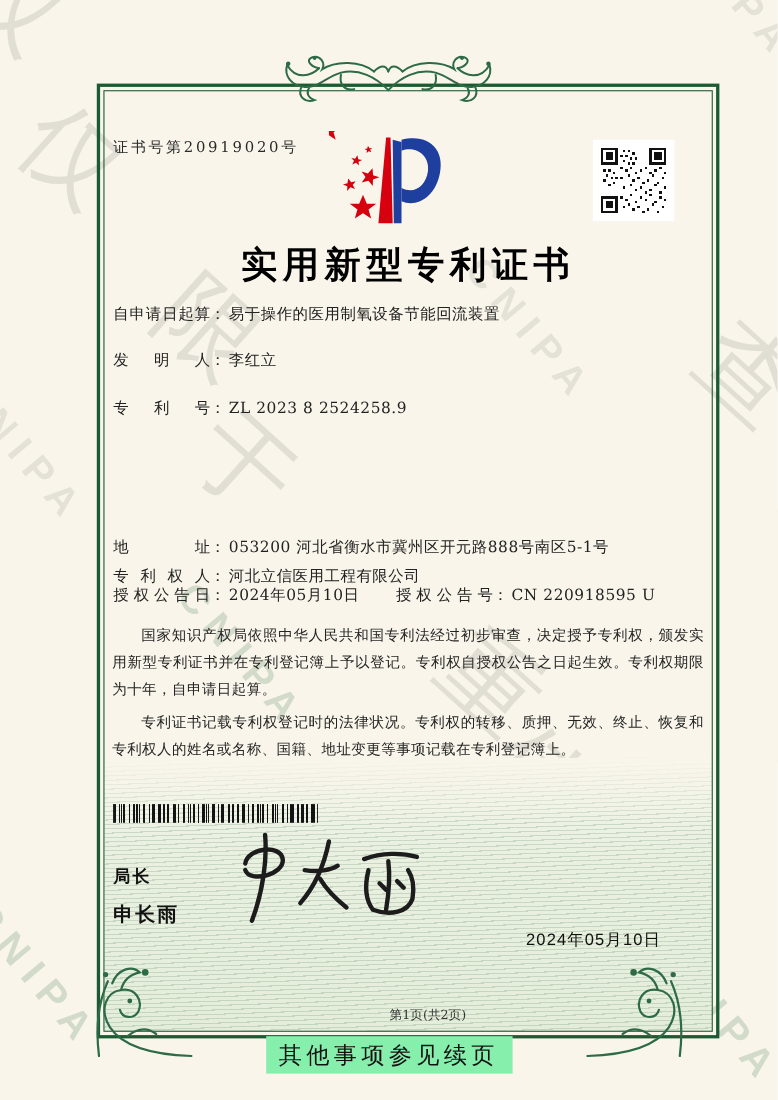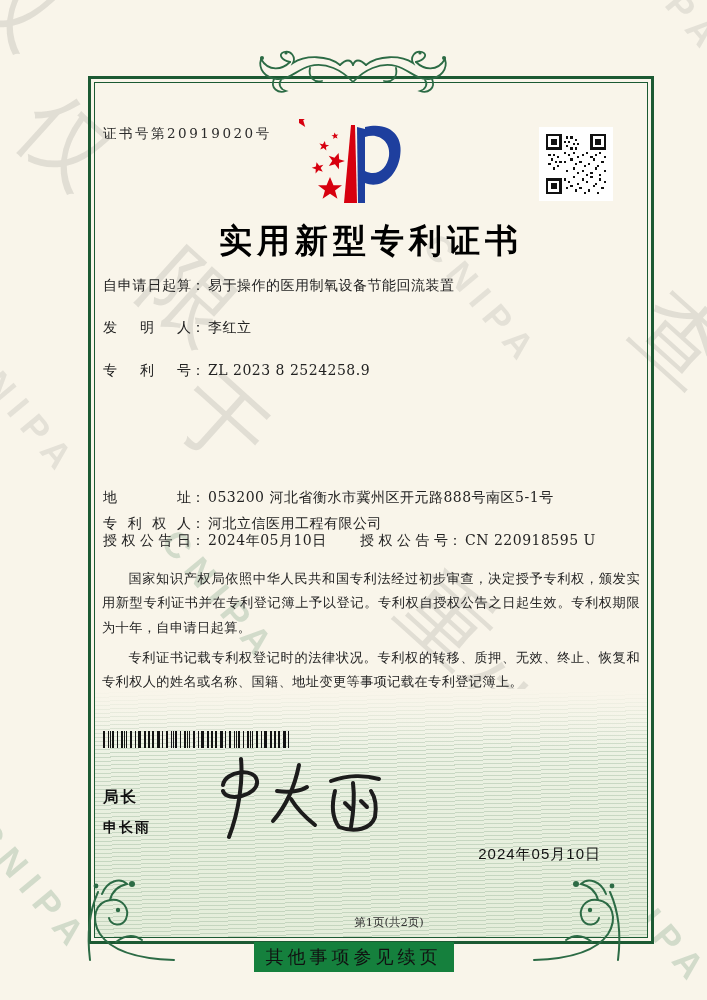--- a/index.html
+++ b/index.html
@@ -53,28 +53,28 @@
          text-align:justify;letter-spacing:0.4px;color:#242424;}
   .paras p{margin:0 0 6px 0;text-indent:2em;}
   
   .barcode{position:absolute;left:12px;top:652px;width:186px;height:17px;
      background-image:
        repeating-linear-gradient(90deg,#131313 0 2px,transparent 2px 5px,#131313 5px 6px,transparent 6px 9px),
        repeating-linear-gradient(90deg,#131313 0 1px,transparent 1px 7px);}
   .signer-title{position:absolute;left:12px;top:708px;font-family:"Liberation Sans",sans-serif;
       font-weight:600;font-size:15.5px;letter-spacing:2px;color:#111;}
   .signer-name{position:absolute;left:12px;top:740px;font-family:"Liberation Sans",sans-serif;
-      font-weight:600;font-size:14px;letter-spacing:2px;color:#111;}
+      font-weight:600;font-size:18px;letter-spacing:2px;color:#111;}
   .signature{position:absolute;left:112px;top:668px;}
   .issue-date{position:absolute;left:300px;top:766px;width:210px;text-align:right;
       font-family:"Liberation Sans",sans-serif;font-size:15px;letter-spacing:1px;color:#111;}
   .page-info{position:absolute;left:0;top:836px;width:100%;text-align:center;font-size:11.5px;color:#333;padding-left:18px;}
   
   .footer-note{position:absolute;left:0;top:942px;width:100%;text-align:center;z-index:4;}
-  .footer-note span{display:inline-block;background:#15803d;padding:3px 12px;font-size:18px;
+  .footer-note span{display:inline-block;background:#86efac;padding:3px 12px;font-size:21px;
       letter-spacing:4px;color:#111;}
 </style>
 </head>
 <body>
 
 <div class="page">
 
   <span class="wm wm-0">仅</span>
   <span class="wm wm-1">限</span>
   <span class="wm wm-2">于</span>

